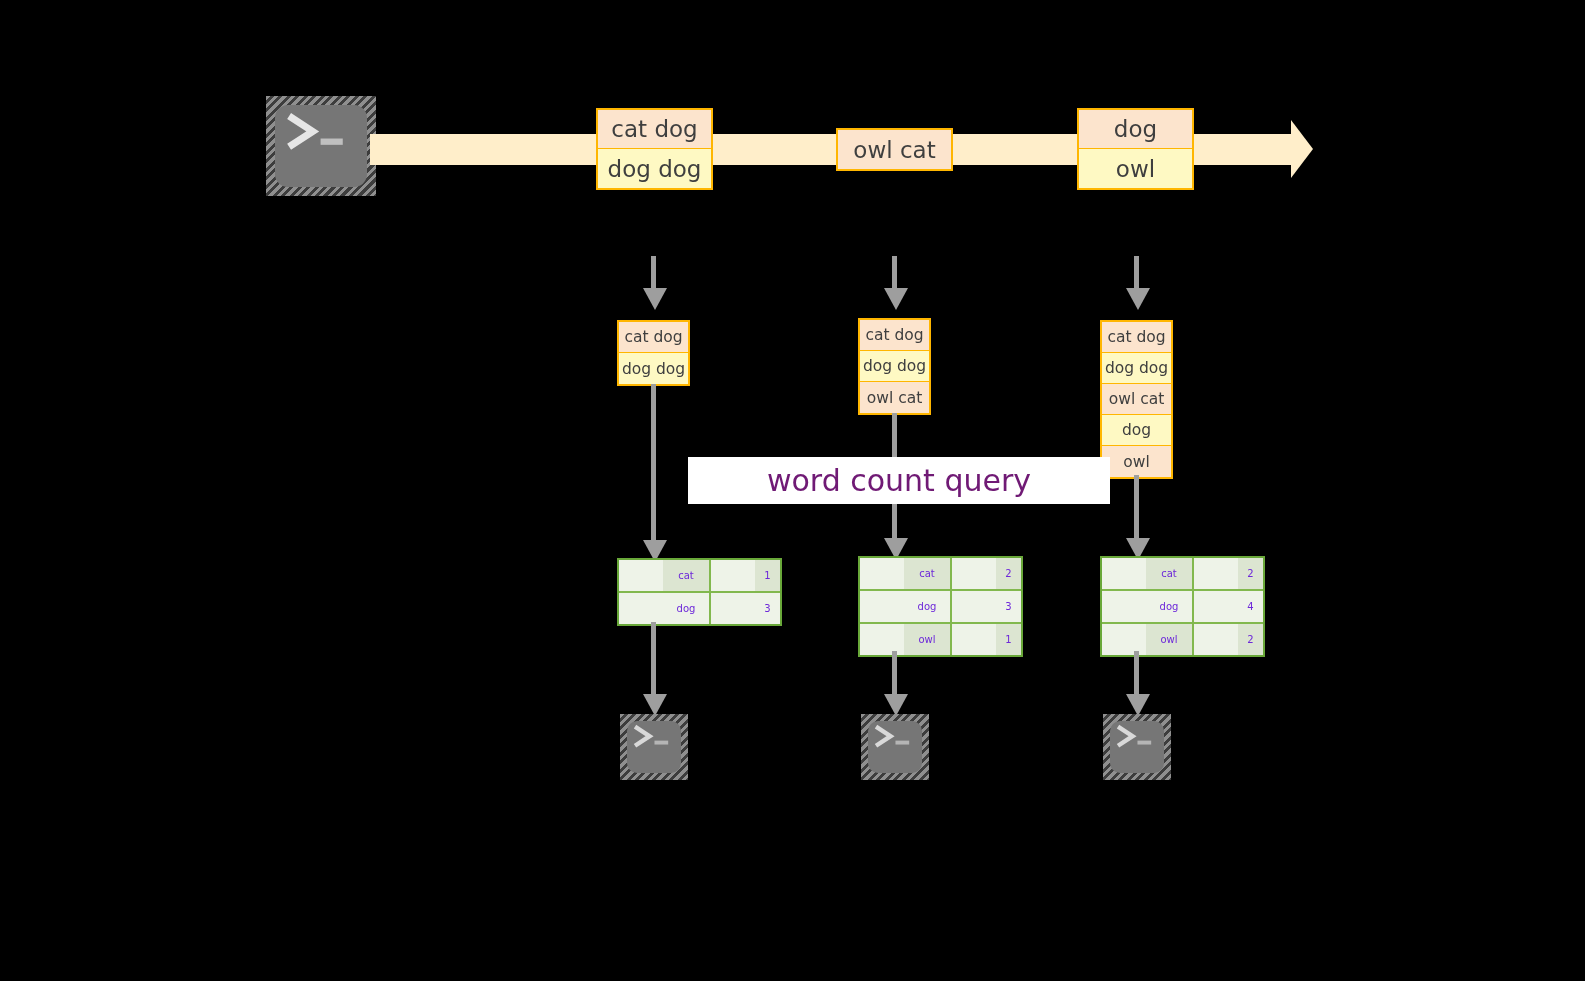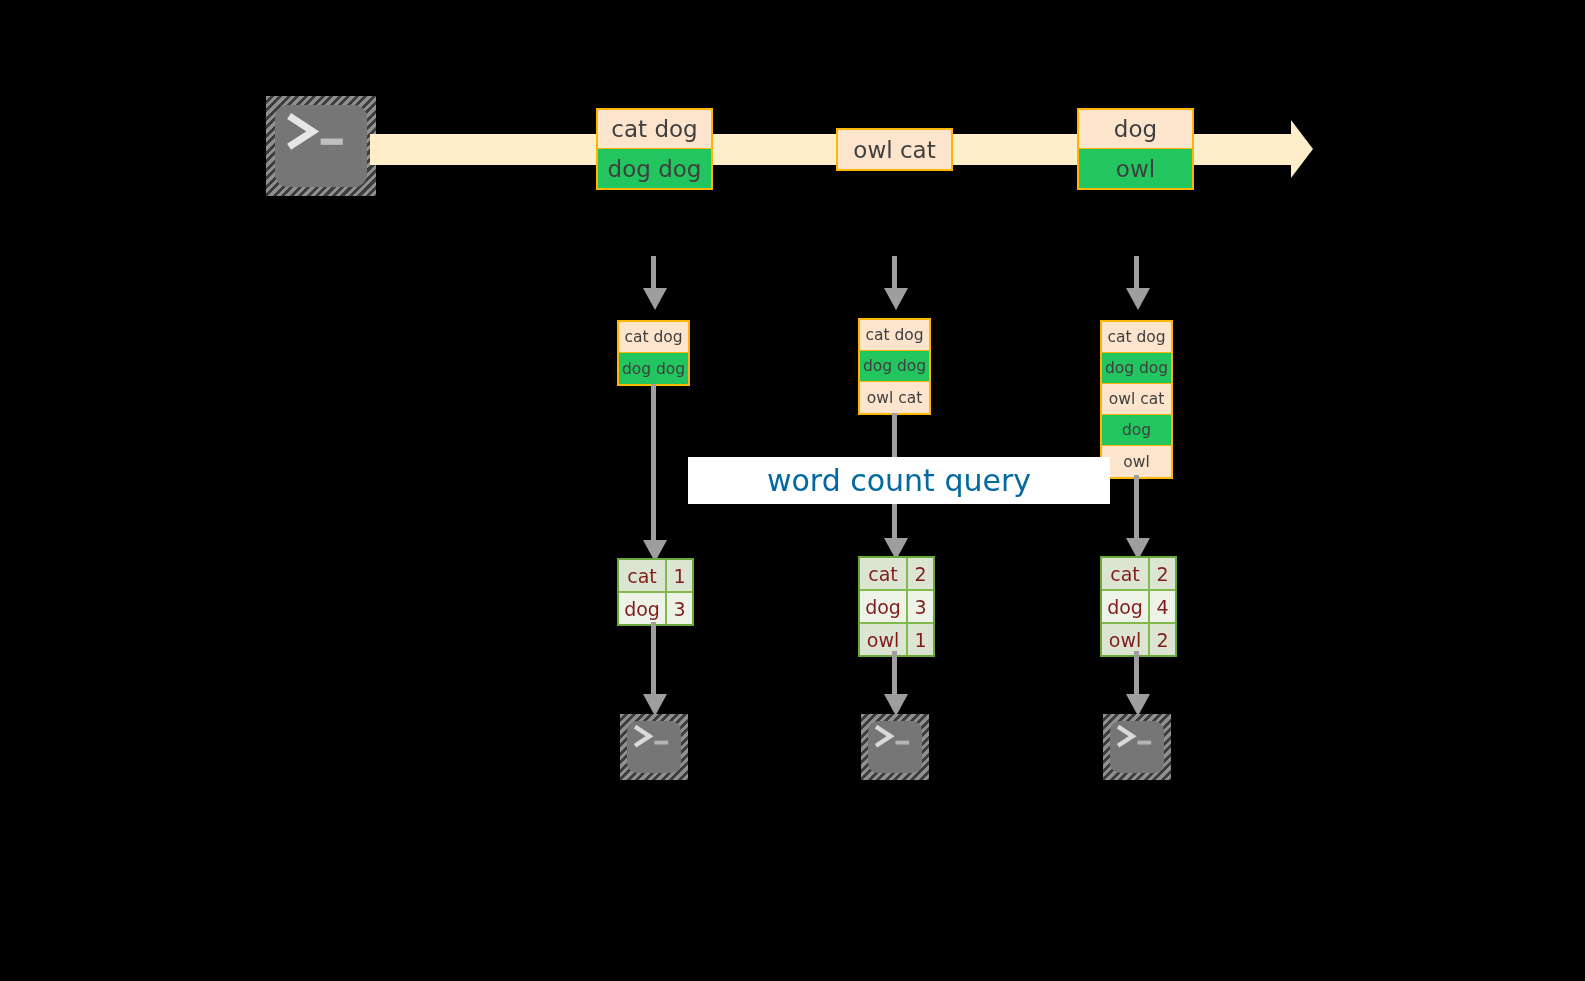--- a/index.html
+++ b/index.html
@@ -77,21 +77,21 @@
     box-sizing: border-box;
     display: flex;
     align-items: center;
     justify-content: center;
     white-space: nowrap;
     color: #3f3f3f;
     border-bottom: 1px solid #ffb600;
   }
   .rec .cell:last-child { border-bottom: none; }
   .rec .cell.alt  { background: #fce4cd; }
-  .rec .cell.base { background: #22c55e; }
+  .rec .cell.base { background: #fef9c3; }
 
   .rec.big   { width: 117px; }
   .rec.big .cell   { height: 39px; font-size: 23px; }
   .rec.mid   { width: 73px; }
   .rec.mid .cell   { height: 31px; font-size: 15.5px; }
 
   
   .tbl {
     position: absolute;
     box-sizing: border-box;
@@ -104,22 +104,23 @@
     display: flex;
     height: 31px;
     border-bottom: 2px solid #82b84e;
   }
   .tbl .trow:last-child { border-bottom: none; }
   .tbl .tc {
     box-sizing: border-box;
     display: flex;
     align-items: center;
     justify-content: center;
-    font-size: 19px;
-    color: #7f1d1d;
+    font-size: 10px;
+    color: #6d28d9;
+    margin-left: 44px;
   }
   .tbl .tc.k { width: 48px; border-right: 2px solid #82b84e; }
   .tbl .tc.v { width: 25px; }
   .tbl .trow.alt  .tc { background: #dce5d1; }
   .tbl .trow.base .tc { background: #eef3e8; }
 
   
   .vline {
     position: absolute;
     width: 5px;
@@ -139,21 +140,21 @@
   }
 
   
   .banner {
     position: absolute;
     background: #ffffff;
     display: flex;
     align-items: center;
     justify-content: center;
     font-size: 30px;
-    color: #0369a1;
+    color: #701a75;
     white-space: nowrap;
   }
 </style>
 </head>
 <body>
 
 <div class="stage">
 
   <div class="term-icon" style="left:266px; top:96px; width:110px; height:100px;">
     <div class="term-face"></div>

